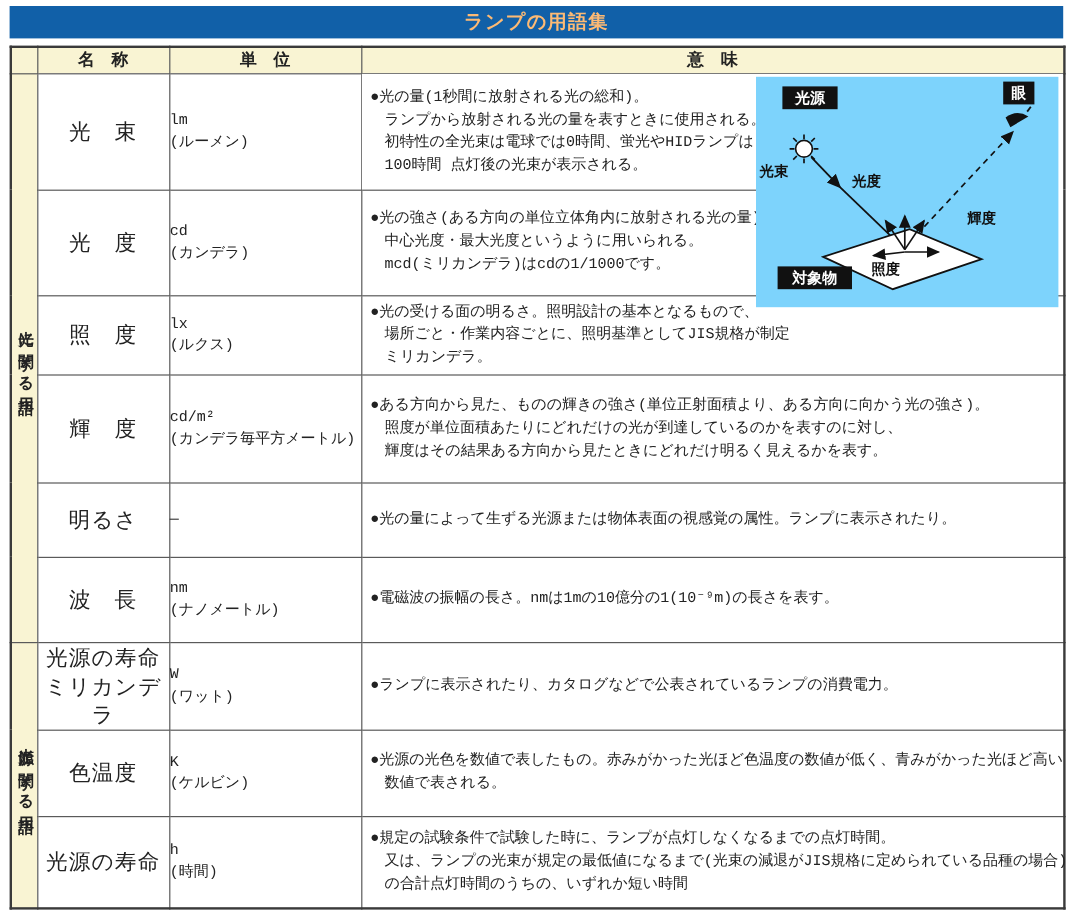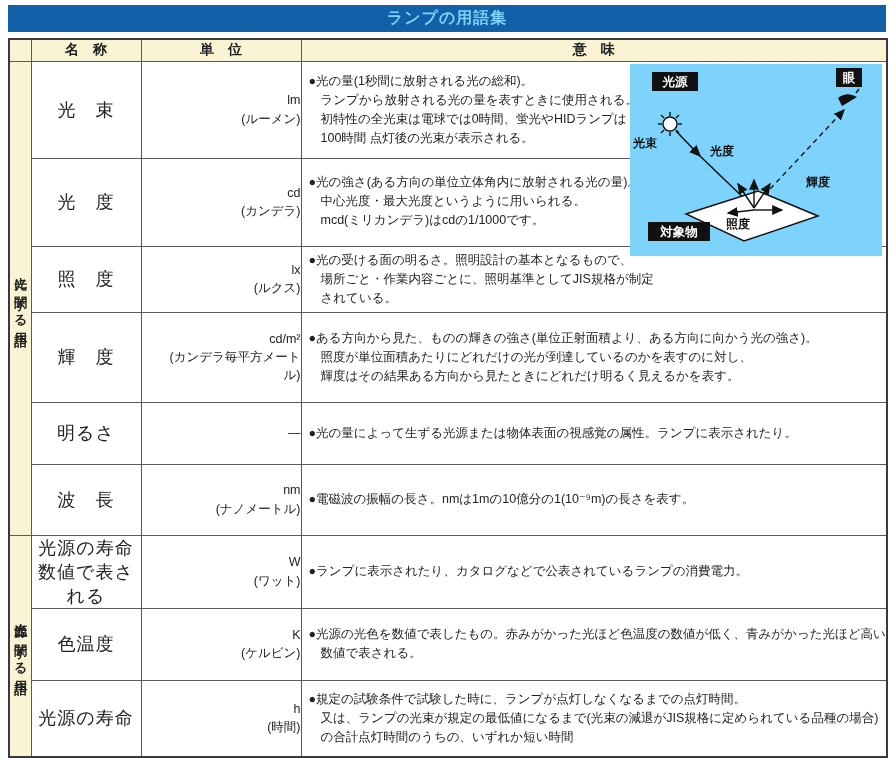--- a/index.html
+++ b/index.html
@@ -1,35 +1,35 @@
 <!DOCTYPE html>
 <html><head>
 <meta charset="utf-8">
 <style>
   * { margin:0; padding:0; box-sizing:border-box; }
   html,body { width:896px; height:759px; overflow:hidden; background:#fff;
     font-family:"Liberation Sans","DejaVu Sans",sans-serif; color:#222; }
   .page { position:relative; width:896px; height:759px; background:#fff; }
 
   .titlebar { position:absolute; left:8px; top:5px; width:878px; height:27px;
-    background:#1160A8; color:#7dd3fc; display:flex; align-items:center; justify-content:center;
+    background:#1160A8; color:#fdba74; display:flex; align-items:center; justify-content:center;
     font-size:16px; font-weight:bold; letter-spacing:1px; }
 
   table.glossary { position:absolute; left:8px; top:38px; width:878px;
     border-collapse:collapse; table-layout:fixed;
     border:2px solid #3a3a3a; }
-  td, th { border:1px solid #5a5a5a; vertical-align:middle; background:#fff; }
+  td, th { border:1px solid #5a5a5a; vertical-align:middle; background:#fff;font-family:Liberation Mono, monospace; }
 
   th.head { background:#F9F4D3; font-size:14px; font-weight:bold; text-align:center; height:22px; }
   td.side { background:#F9F4D3; text-align:center; }
   .vert { writing-mode:vertical-rl; text-orientation:upright; font-size:13px; font-weight:bold;
     letter-spacing:2px; margin:0 auto; display:inline-block; }
 
   td.name { text-align:center; font-size:18px; letter-spacing:1px; }
-  td.unit { text-align:right; font-size:12.5px; line-height:1.45;padding-left:28px; }
+  td.unit { text-align:left; font-size:12.5px; line-height:1.45; }
   td.meaning { font-size:12.5px; line-height:1.52; padding:4px 4px 4px 7px; }
   td.meaning .ln { white-space:nowrap; }
   td.meaning .cont { padding-left:12px; }
 
   tr.r1 td { height:97px;margin-left:36px; } tr.r2 td { height:88px; } tr.r3 td { height:65px; }
   tr.r4 td { height:90px; } tr.r5 td { height:62px;margin-top:37px; } tr.r6 td { height:71px; }
   tr.r7 td { height:65px; } tr.r8 td { height:72px; } tr.r9 td { height:77px; }
 
   
   td.m1 { border-bottom:none; position:relative; }
@@ -100,21 +100,21 @@
       <td class="name">
             <div>照　度</div>
           </td>
       <td class="unit">
             <div>lx</div>
             <div>(ルクス)</div>
           </td>
       <td class="meaning">
         <div class="ln">●光の受ける面の明るさ。照明設計の基本となるもので、</div>
         <div class="ln cont">場所ごと・作業内容ごとに、照明基準としてJIS規格が制定</div>
-        <div class="ln cont">されている。</div>
+        <div class="ln cont">ミリカンデラ。</div>
       </td>
     </tr>
 
     <tr class="r4">
       <td class="name">
             <div>輝　度</div>
           </td>
       <td class="unit">
             <div>cd/m²</div>
             <div>(カンデラ毎平方メートル)</div>
@@ -148,21 +148,21 @@
           </td>
       <td class="meaning">
         <div class="ln">●電磁波の振幅の長さ。nmは1mの10億分の1(10⁻⁹m)の長さを表す。</div>
       </td>
     </tr>
 
     <tr class="r7">
       <td class="side" rowspan="3"><span class="vert">光源に関する用語</span></td>
       <td class="name">
             <div>光源の寿命</div>
-            <div>数値で表される</div>
+            <div>ミリカンデラ</div>
           </td>
       <td class="unit">
             <div>W</div>
             <div>(ワット)</div>
           </td>
       <td class="meaning">
         <div class="ln">●ランプに表示されたり、カタログなどで公表されているランプの消費電力。</div>
       </td>
     </tr>
 

